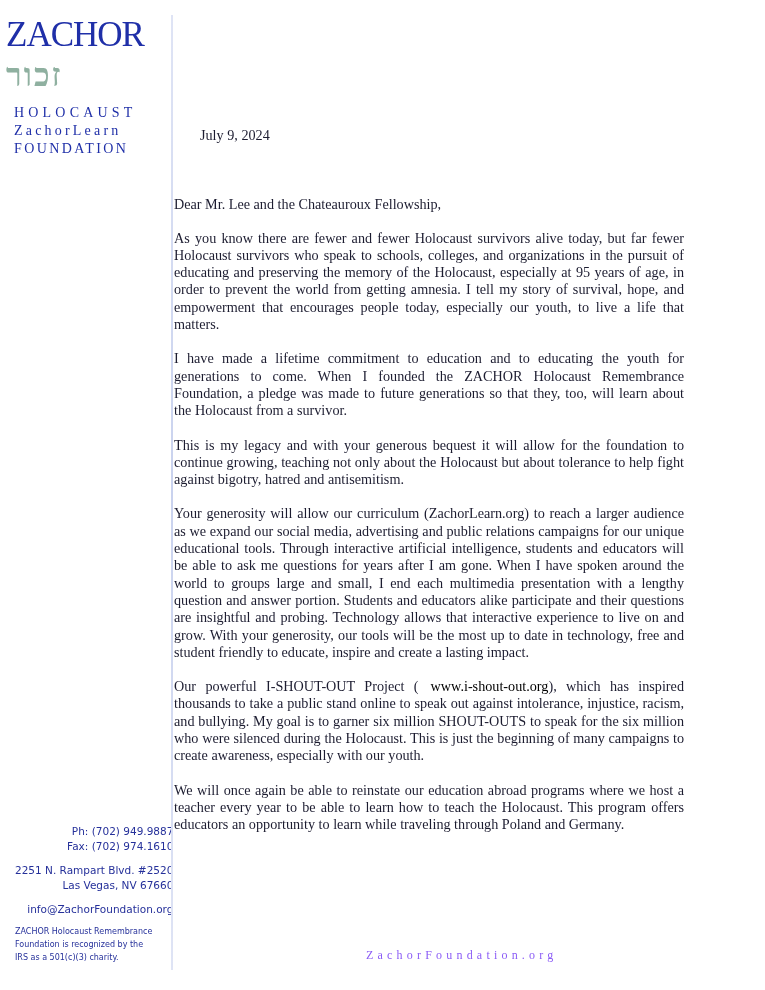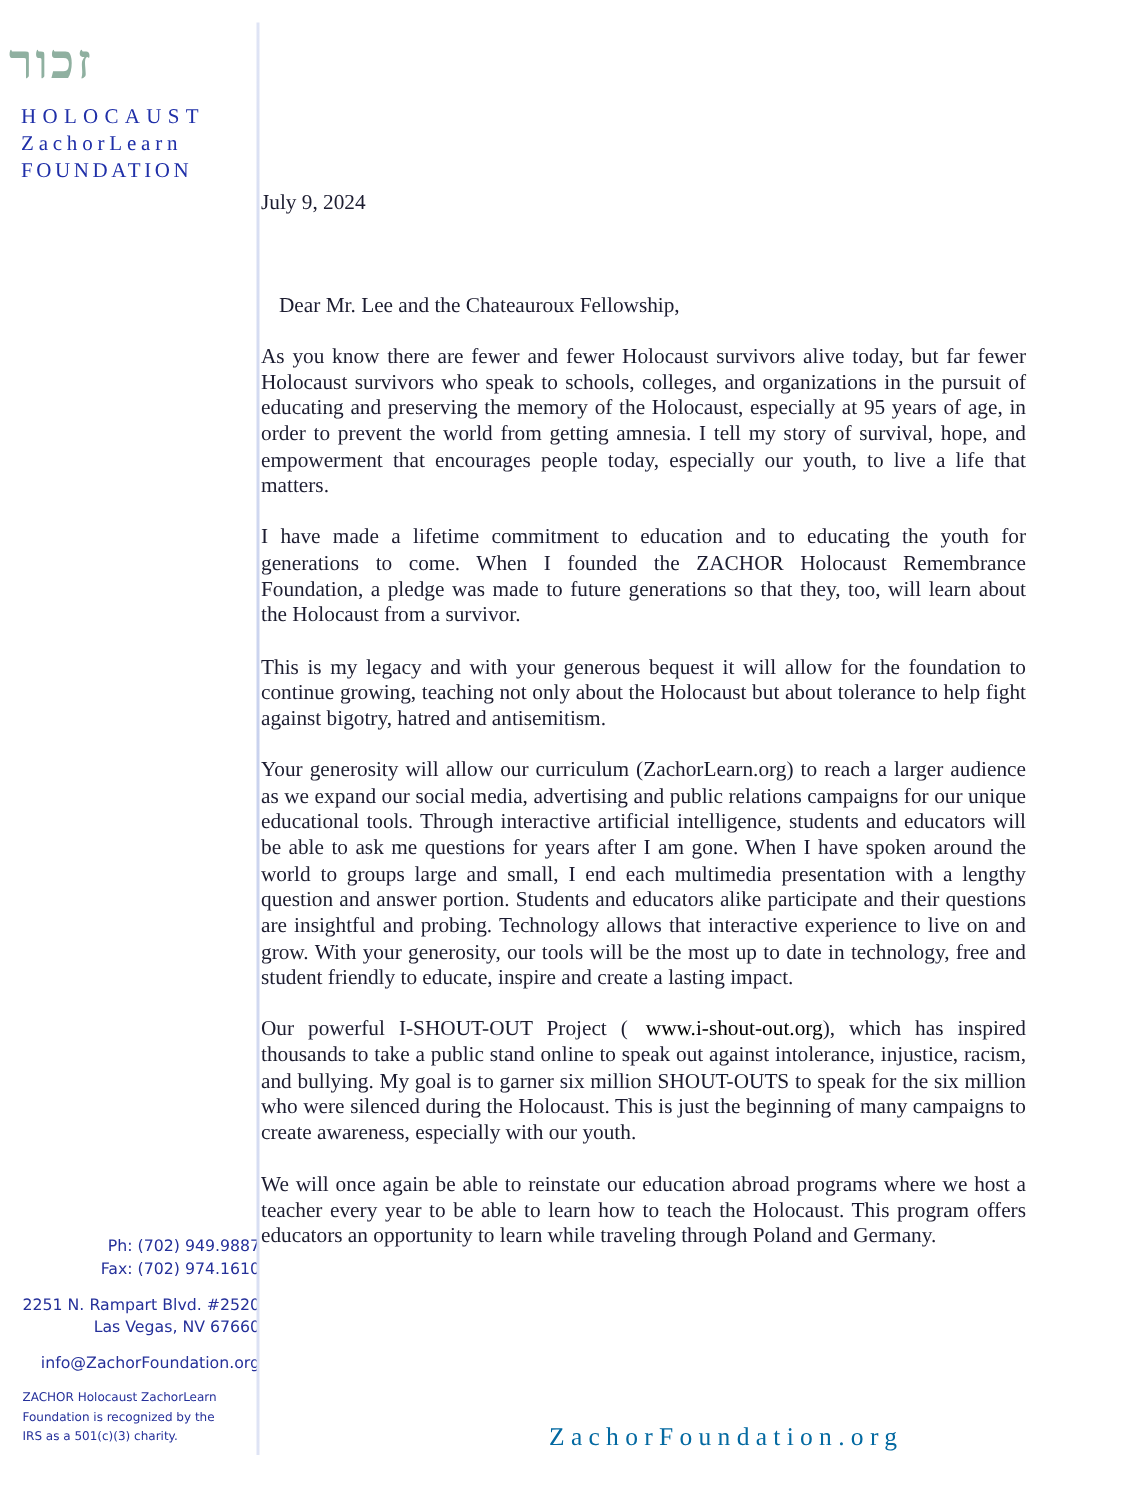--- a/index.html
+++ b/index.html
@@ -31,50 +31,51 @@
     .contact .gap { height: 9px; }
     .contact .note { font-size: 8px; line-height: 13px; margin-top: 8px; }
 
     .divider {
       position: absolute; left: 171px; top: 15px; width: 2px; height: 955px;
       background: linear-gradient(#dfe4f5, #c9d2ee 50%, #dfe4f5);
     }
 
     .letter { position: absolute; left: 174px; top: 127px; width: 510px; font-size: 14.2px; line-height: 17.3px; color: #1c1c30; }
     .letter p { margin: 0 0 17px 0; text-align: justify; }
-    .date { margin-bottom: 52px !important; }
-    .salutation { margin-bottom: 16px !important; padding-left: 12px; }
+    .date { margin-bottom: 52px !important; padding-left: 26px; }
+    .salutation { margin-bottom: 16px !important; }
     .link { color: #000000; margin-left: 12px; }
 
     .footer-url {
       position: absolute; left: 366px; top: 948px; font-family: "Liberation Serif", serif;
-      font-size: 17px; color: #0369a1; letter-spacing: 4.2px;
+      font-size: 12px; color: #8b5cf6; letter-spacing: 4.2px;
     }
   </style>
 </head>
 <body>
 
 <div class="sidebar">
   <div class="logo">
+    <div class="logo-word">ZACHOR</div>
     <div class="logo-hebrew">זכור</div>
     <div class="logo-line l1">HOLOCAUST</div>
     <div class="logo-line l2">ZachorLearn</div>
     <div class="logo-line l3">FOUNDATION</div>
   </div>
 
   <div class="contact">
     <div class="row">Ph:  (702) 949.9887</div>
     <div class="row">Fax: (702) 974.1610</div>
     <div class="gap"></div>
     <div class="row">2251 N. Rampart Blvd. #2520</div>
     <div class="row">Las Vegas, NV 67660</div>
     <div class="gap"></div>
     <div class="row">info@ZachorFoundation.org</div>
     <div class="note">
-      <div>ZACHOR Holocaust ZachorLearn</div>
+      <div>ZACHOR Holocaust Remembrance</div>
       <div>Foundation is recognized by the</div>
       <div>IRS as a 501(c)(3) charity.</div>
     </div>
   </div>
 </div>
 
 <div class="divider"></div>
 
 <div class="letter">
   <p class="date">July 9, 2024</p>

